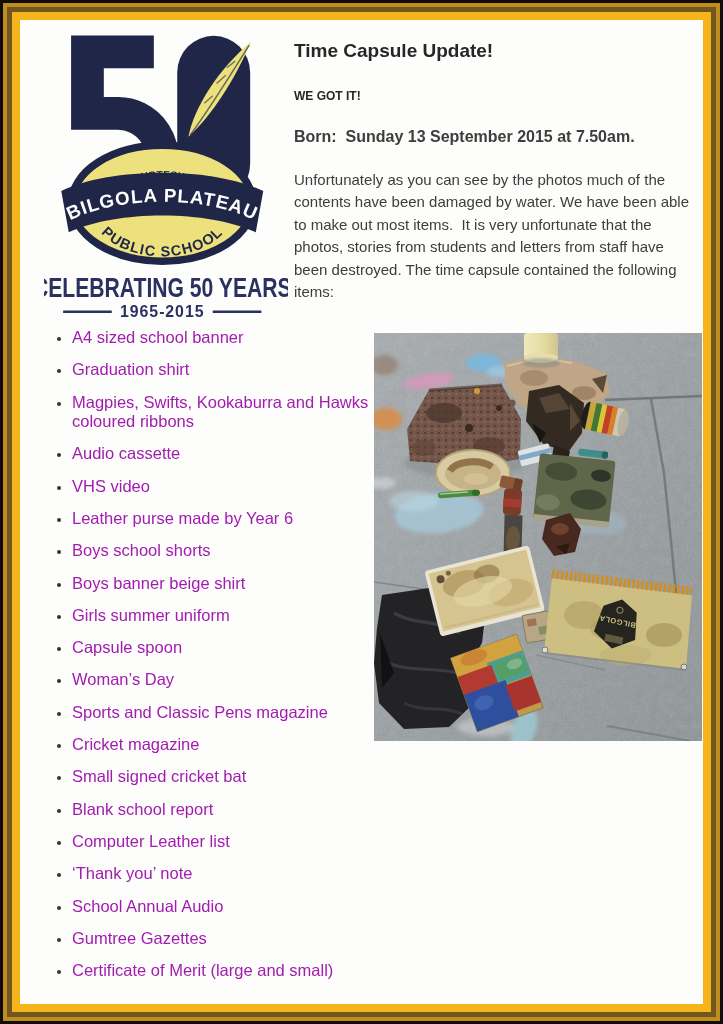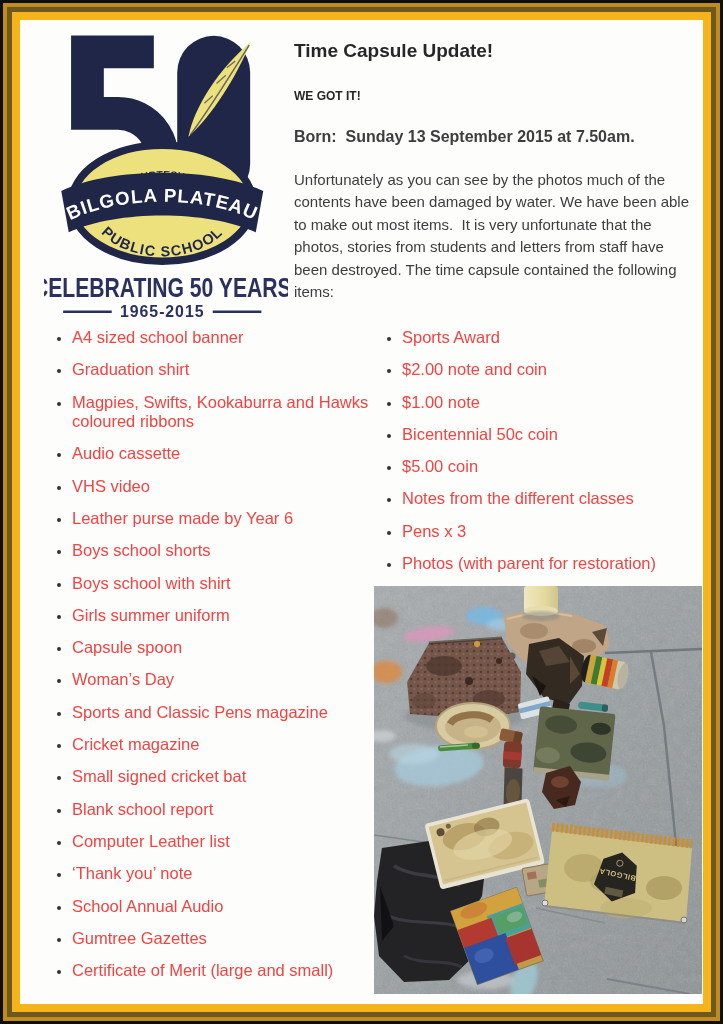--- a/index.html
+++ b/index.html
@@ -16,21 +16,21 @@
   .logo-svg{display:block;margin-top:2px;}
   .intro{flex:1;padding-top:6px;padding-right:14px;color:#3d3d3d;}
   .intro .title{font-size:19px;font-weight:bold;color:#262626;margin:2px 0 27px;}
   .intro .subtitle{font-size:12px;font-weight:bold;color:#262626;margin:7px 0 25px;}
   .intro .born{font-size:16px;margin:0 0 23px;white-space:pre-wrap;font-weight:bold;}
   .intro .body{font-size:15px;line-height:22.4px;margin:0;white-space:pre-wrap;}
 
   .lists-row{display:flex;margin-top:6px;}
   .col-left{width:330px;flex:none;}
   .col-right{width:329px;flex:none;}
-  ul.item-list{margin:0;padding:0 0 0 28px;list-style:disc;color:#ef4444;}
+  ul.item-list{margin:0;padding:0 0 0 28px;list-style:disc;color:#a21caf;}
   ul.item-list li{font-size:16.5px;line-height:19.5px;margin:0 0 12.8px;}
   ul.item-list li::marker{font-size:0.82em;color:#333;}
   .photo-wrap{margin-top:5px;}
   .photo-wrap svg{display:block;}
 </style>
 </head>
 <body>
 
 <div class="frame-outer">
  <div class="frame-g1">
@@ -91,46 +91,36 @@
       <div class="lists-row">
         <div class="col-left">
           <ul class="item-list">
                   <li>A4 sized school banner</li>
                   <li>Graduation shirt</li>
                   <li>Magpies, Swifts, Kookaburra and Hawks coloured ribbons</li>
                   <li>Audio cassette</li>
                   <li>VHS video</li>
                   <li>Leather purse made by Year 6</li>
                   <li>Boys school shorts</li>
-                  <li>Boys school with shirt</li>
+                  <li>Boys banner beige shirt</li>
                   <li>Girls summer uniform</li>
                   <li>Capsule spoon</li>
                   <li>Woman’s Day</li>
                   <li>Sports and Classic Pens magazine</li>
                   <li>Cricket magazine</li>
                   <li>Small signed cricket bat</li>
                   <li>Blank school report</li>
                   <li>Computer Leather list</li>
                   <li>‘Thank you’ note</li>
                   <li>School Annual Audio</li>
                   <li>Gumtree Gazettes</li>
                   <li>Certificate of Merit (large and small)</li>
                 </ul>
         </div>
         <div class="col-right">
-          <ul class="item-list">
-                  <li>Sports Award</li>
-                  <li>$2.00 note and coin</li>
-                  <li>$1.00 note</li>
-                  <li>Bicentennial 50c coin</li>
-                  <li>$5.00 coin</li>
-                  <li>Notes from the different classes</li>
-                  <li>Pens x 3</li>
-                  <li>Photos (with parent for restoration)</li>
-                </ul>
 
           <div class="photo-wrap">
             <svg width="328" height="408" viewBox="0 0 328 408" role="img" aria-label="Water-damaged time capsule contents laid out on a concrete path with chalk marks">
               <defs>
                 <linearGradient id="cgrad" x1="0" y1="0" x2="1" y2="1">
                   <stop offset="0" stop-color="#a6abae"></stop>
                   <stop offset="0.5" stop-color="#989ea1"></stop>
                   <stop offset="1" stop-color="#8b9194"></stop>
                 </linearGradient>
                 <filter id="grain">

